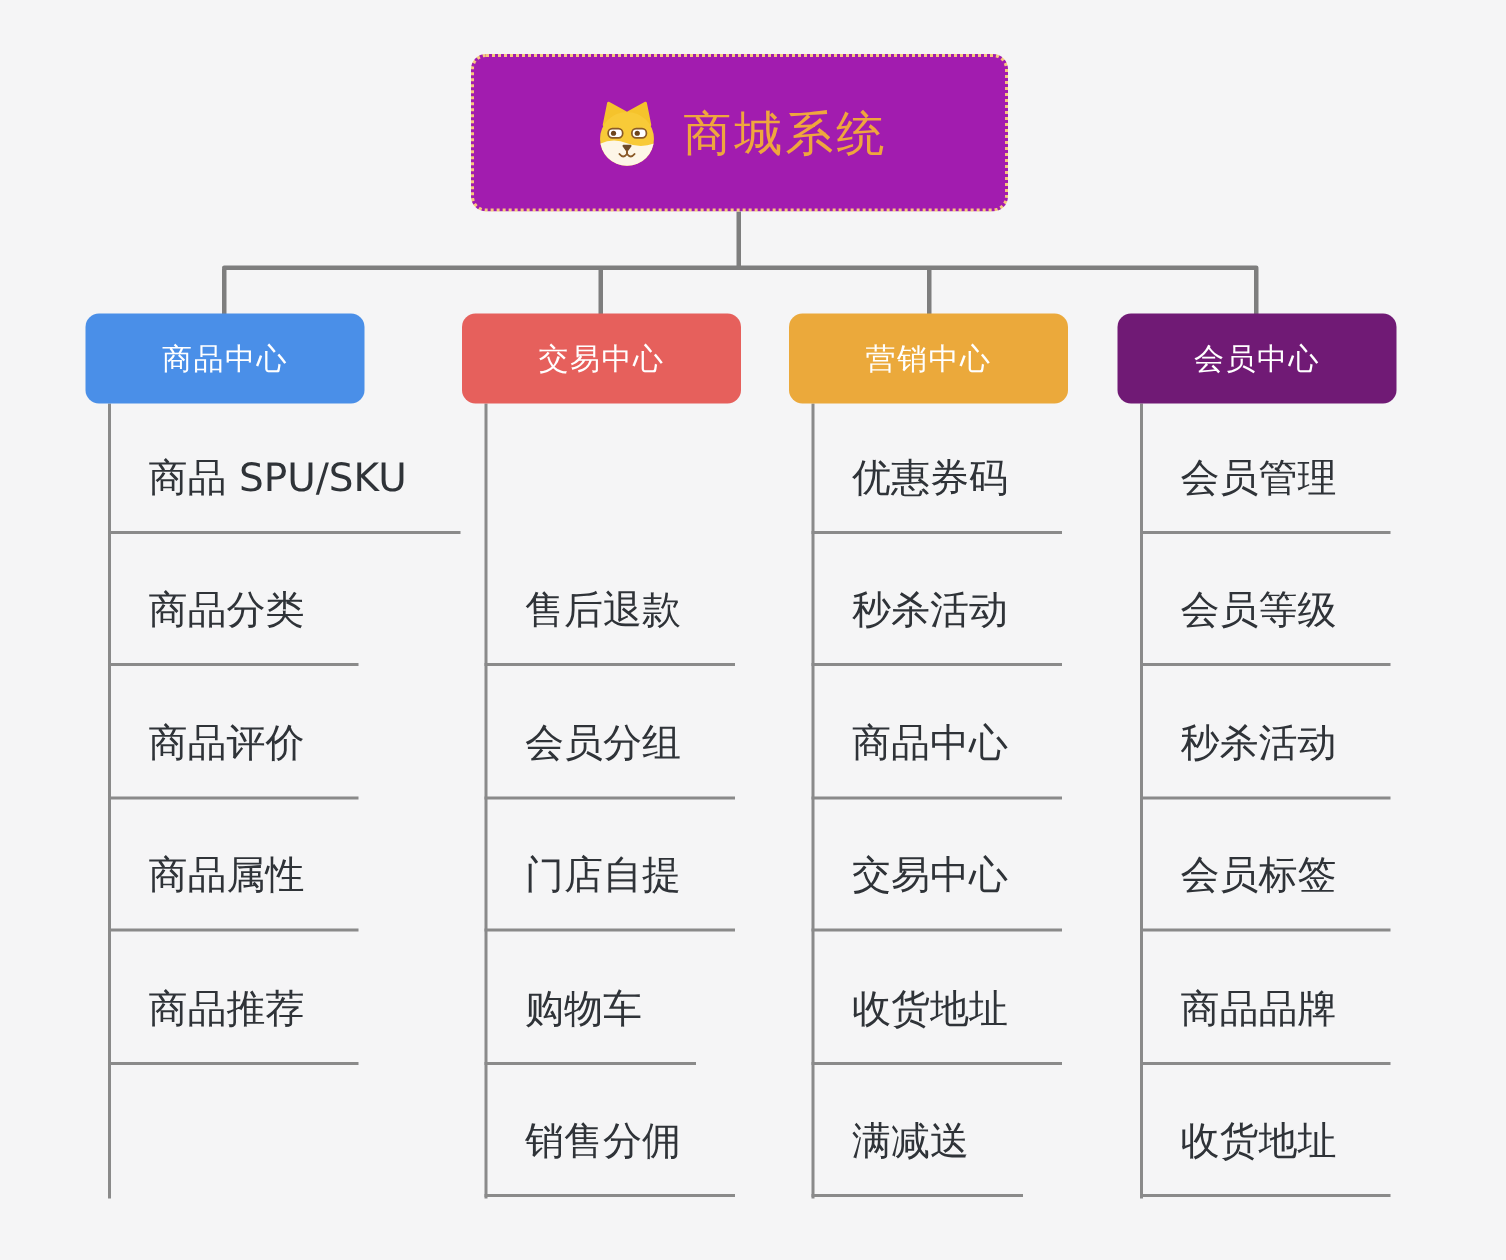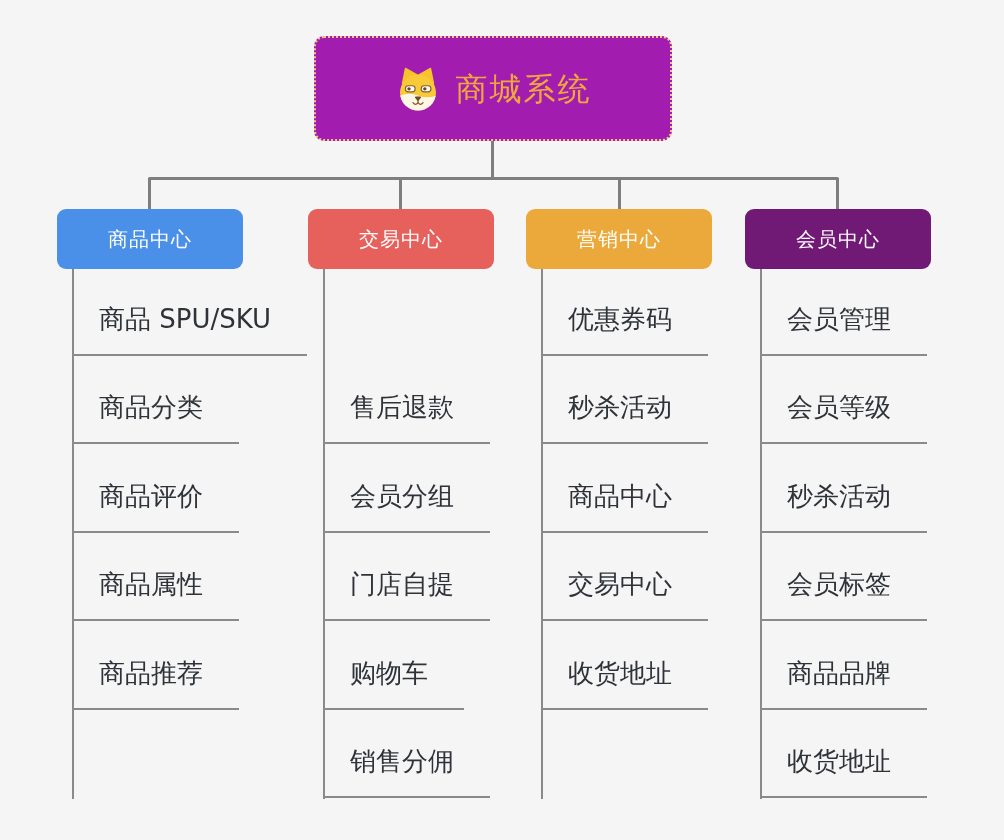--- a/index.html
+++ b/index.html
@@ -110,20 +110,21 @@
   <div class="child c1 r2">会员分组</div>
   <div class="child c1 r3">门店自提</div>
   <div class="child c1 r4">购物车</div>
   <div class="child c1 r5">销售分佣</div>
 
   <div class="child c2 r0">优惠券码</div>
   <div class="child c2 r1">秒杀活动</div>
   <div class="child c2 r2">商品中心</div>
   <div class="child c2 r3">交易中心</div>
   <div class="child c2 r4">收货地址</div>
+  <div class="child c2 r5">满减送</div>
 
   <div class="child c3 r0">会员管理</div>
   <div class="child c3 r1">会员等级</div>
   <div class="child c3 r2">秒杀活动</div>
   <div class="child c3 r3">会员标签</div>
   <div class="child c3 r4">商品品牌</div>
   <div class="child c3 r5">收货地址</div>
 
 </div>
 

